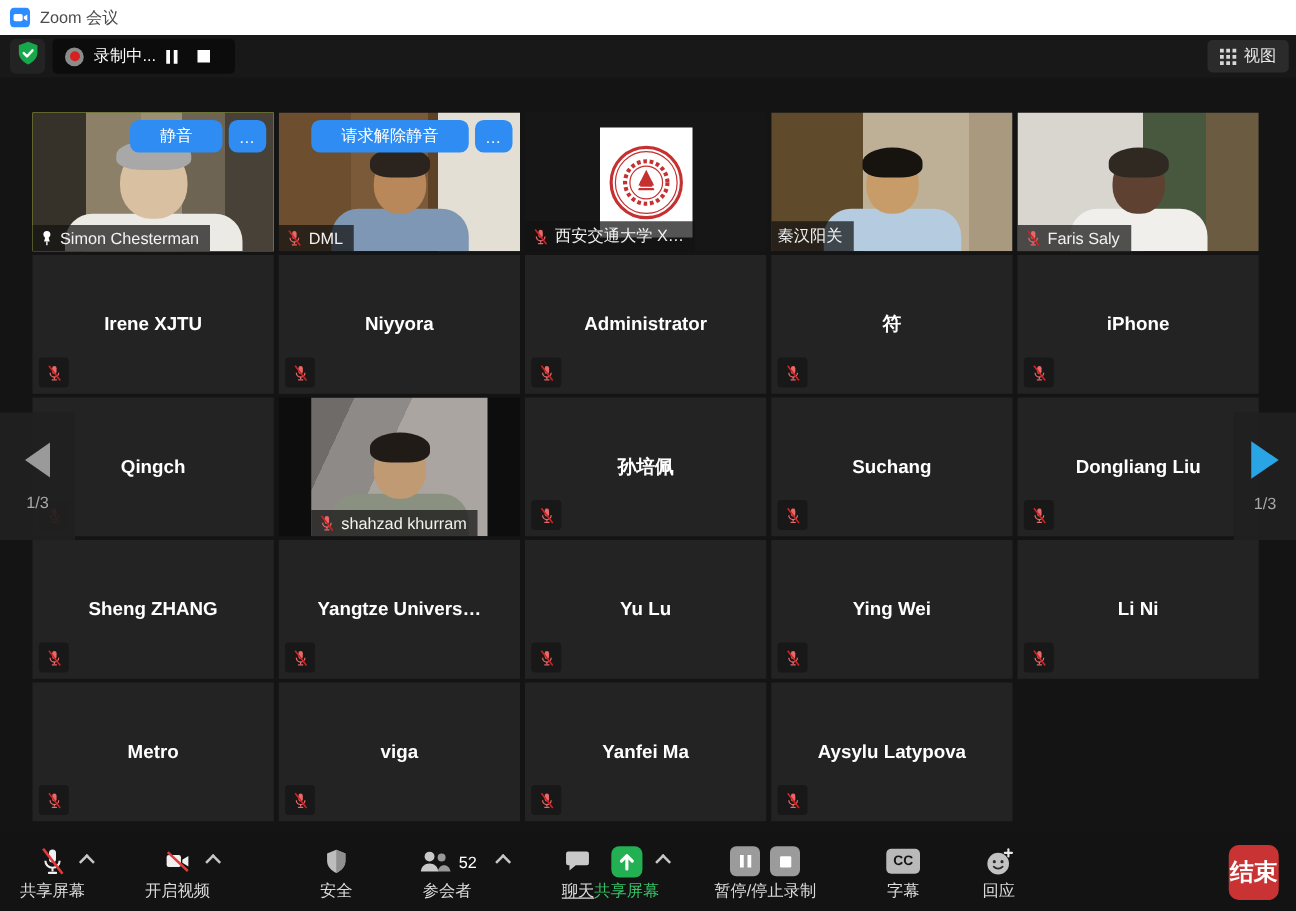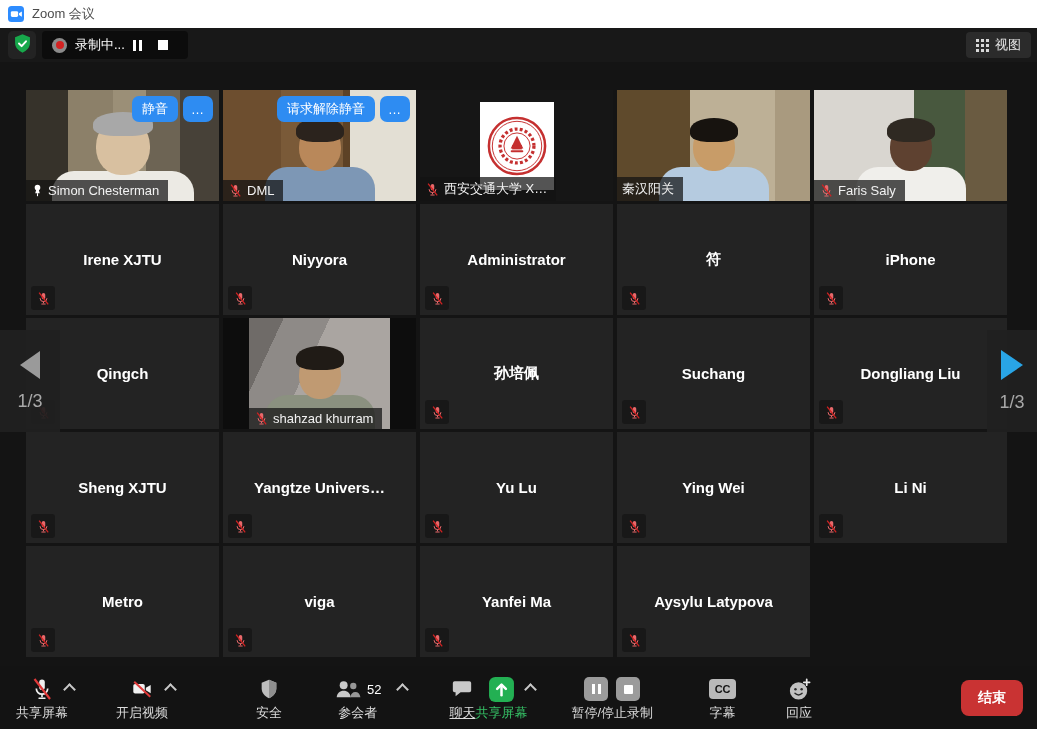--- a/index.html
+++ b/index.html
@@ -42,21 +42,21 @@
   .center-name{position:absolute;inset:0;display:flex;align-items:center;justify-content:center;
                color:#fff;font-weight:bold;font-size:15px;text-align:center;padding:0 6px;}
   .mic-badge{position:absolute;left:5px;bottom:5px;width:24px;height:24px;background:rgba(12,12,12,.45);
              border-radius:3px;display:flex;align-items:center;justify-content:center;}
   .name-tag{position:absolute;left:0;bottom:0;display:flex;align-items:center;gap:4px;
             background:rgba(18,18,18,.72);color:#f2f2f2;font-size:13px;padding:3px 9px 3px 5px;
             z-index:2;max-width:94%;white-space:nowrap;overflow:hidden;}
   .tag-ico{display:flex;align-items:center;}
   .tile-buttons{position:absolute;top:6px;right:6px;display:flex;gap:5px;z-index:3;}
   .tile-btn{background:#2e8cf2;color:#fff;border:none;border-radius:7px;font-size:13px;
-            padding:4px 10px;font-family:inherit;cursor:pointer;}
+            padding:4px 24px;font-family:inherit;cursor:pointer;}
   .tile-btn.more{padding:4px 8px;letter-spacing:1px;}
 
   
   .scene{position:absolute;inset:0;overflow:hidden;}
   .person{position:absolute;inset:0;}
   .head{position:absolute;left:50%;bottom:30px;transform:translateX(-50%);width:42px;height:48px;
         border-radius:50% 50% 46% 46%;background:var(--skin);}
   .head::before{content:"";position:absolute;top:-5px;left:-3px;right:-3px;height:24px;
         border-radius:50% 50% 35% 35%;background:var(--hair);}
   .torso{position:absolute;left:50%;bottom:0;transform:translateX(-50%);width:110px;height:34px;
@@ -73,21 +73,21 @@
      background:linear-gradient(90deg,#d9d6d0 0 52%,#48583e 52% 78%,#6a5b41 78% 100%);}
   .scene.shahzad{--skin:#c09a72;--hair:#201b16;--shirt:#8b9180;
      background:linear-gradient(115deg,#6f6b68 0 18%,#8e8a87 18% 42%,#aaa5a1 42% 100%);}
 
   .logo-box{position:absolute;left:50%;top:12px;transform:translateX(-50%);width:74px;height:88px;
             background:#fff;display:flex;align-items:center;justify-content:center;}
 
   
   .page-nav{position:absolute;top:330px;height:102px;width:60px;background:rgba(32,32,32,.94);z-index:5;
             display:flex;flex-direction:column;align-items:center;justify-content:center;gap:12px;
-            color:#a8a8a8;font-size:18px;cursor:pointer;}
+            color:#a8a8a8;font-size:13px;cursor:pointer;}
   .page-nav.left{left:0;}
   .page-nav.right{right:0;width:50px;}
   .tri-left{width:0;height:0;border-top:14px solid transparent;border-bottom:14px solid transparent;border-right:20px solid #9a9a9a;}
   .tri-right{width:0;height:0;border-top:15px solid transparent;border-bottom:15px solid transparent;border-left:22px solid #29a5e6;}
 
   
   .toolbar{position:absolute;left:0;right:0;bottom:0;height:63px;background:#131313;
            display:flex;align-items:center;}
   .tb-item{display:flex;flex-direction:column;align-items:center;gap:4px;color:#dcdcdc;
            font-size:13px;position:relative;cursor:pointer;flex:0 0 auto;}
@@ -106,21 +106,21 @@
   .tb-item.captions{margin-left:56px;}
   .tb-item.reactions{margin-left:50px;}
   .tb-item.share-screen .tb-label{color:#35c065;}
   .rc-box{width:24px;height:24px;background:#9b9b9b;border-radius:5px;display:inline-flex;
           align-items:center;justify-content:center;gap:3px;margin:0 4px;}
   .rc-box .pb{width:3px;height:10px;background:#fff;display:block;}
   .rc-box .sq{width:9px;height:9px;background:#fff;border-radius:1px;display:block;}
   .cc-box{display:inline-flex;align-items:center;justify-content:center;width:27px;height:20px;
           background:#b9b9b9;border-radius:4px;color:#141414;font-weight:bold;font-size:11px;}
   .end-btn{margin-left:auto;margin-right:14px;background:#c93333;color:#fff;border:none;border-radius:8px;
-           padding:9px 17px;font-size:14px;font-weight:bold;font-family:inherit;cursor:pointer;}
+           padding:9px 1px;font-size:19px;font-weight:bold;font-family:inherit;cursor:pointer;}
   .tb-label{line-height:1;}
 </style>
 </head>
 <body>
 
 <div class="screen">
 
   <div class="titlebar">
     <span>
       <svg viewBox="0 0 18 18" width="16" height="16">
@@ -420,21 +420,21 @@
               <rect x="9.2" y="3" width="5.6" height="10" rx="2.8"></rect>
               <path d="M6.5 11.5a5.5 5.5 0 0 0 11 0" fill="none" stroke="#e8696b" stroke-width="1.6"></path>
               <rect x="11.2" y="16.6" width="1.6" height="3"></rect>
               <rect x="8.5" y="19.8" width="7" height="1.6" rx=".8"></rect>
             </g>
             <line x1="5" y1="2.5" x2="19.5" y2="21.5" stroke="#d22222" stroke-width="2"></line>
           </svg>
         </span>
       </div>
       <div class="tile name">
-        <div class="center-name">Sheng XJTU</div>
+        <div class="center-name">Sheng ZHANG</div>
         <span class="mic-badge">
           <svg viewBox="0 0 24 24" width="15" height="15">
             <g fill="#e8696b">
               <rect x="9.2" y="3" width="5.6" height="10" rx="2.8"></rect>
               <path d="M6.5 11.5a5.5 5.5 0 0 0 11 0" fill="none" stroke="#e8696b" stroke-width="1.6"></path>
               <rect x="11.2" y="16.6" width="1.6" height="3"></rect>
               <rect x="8.5" y="19.8" width="7" height="1.6" rx=".8"></rect>
             </g>
             <line x1="5" y1="2.5" x2="19.5" y2="21.5" stroke="#d22222" stroke-width="2"></line>
           </svg>

